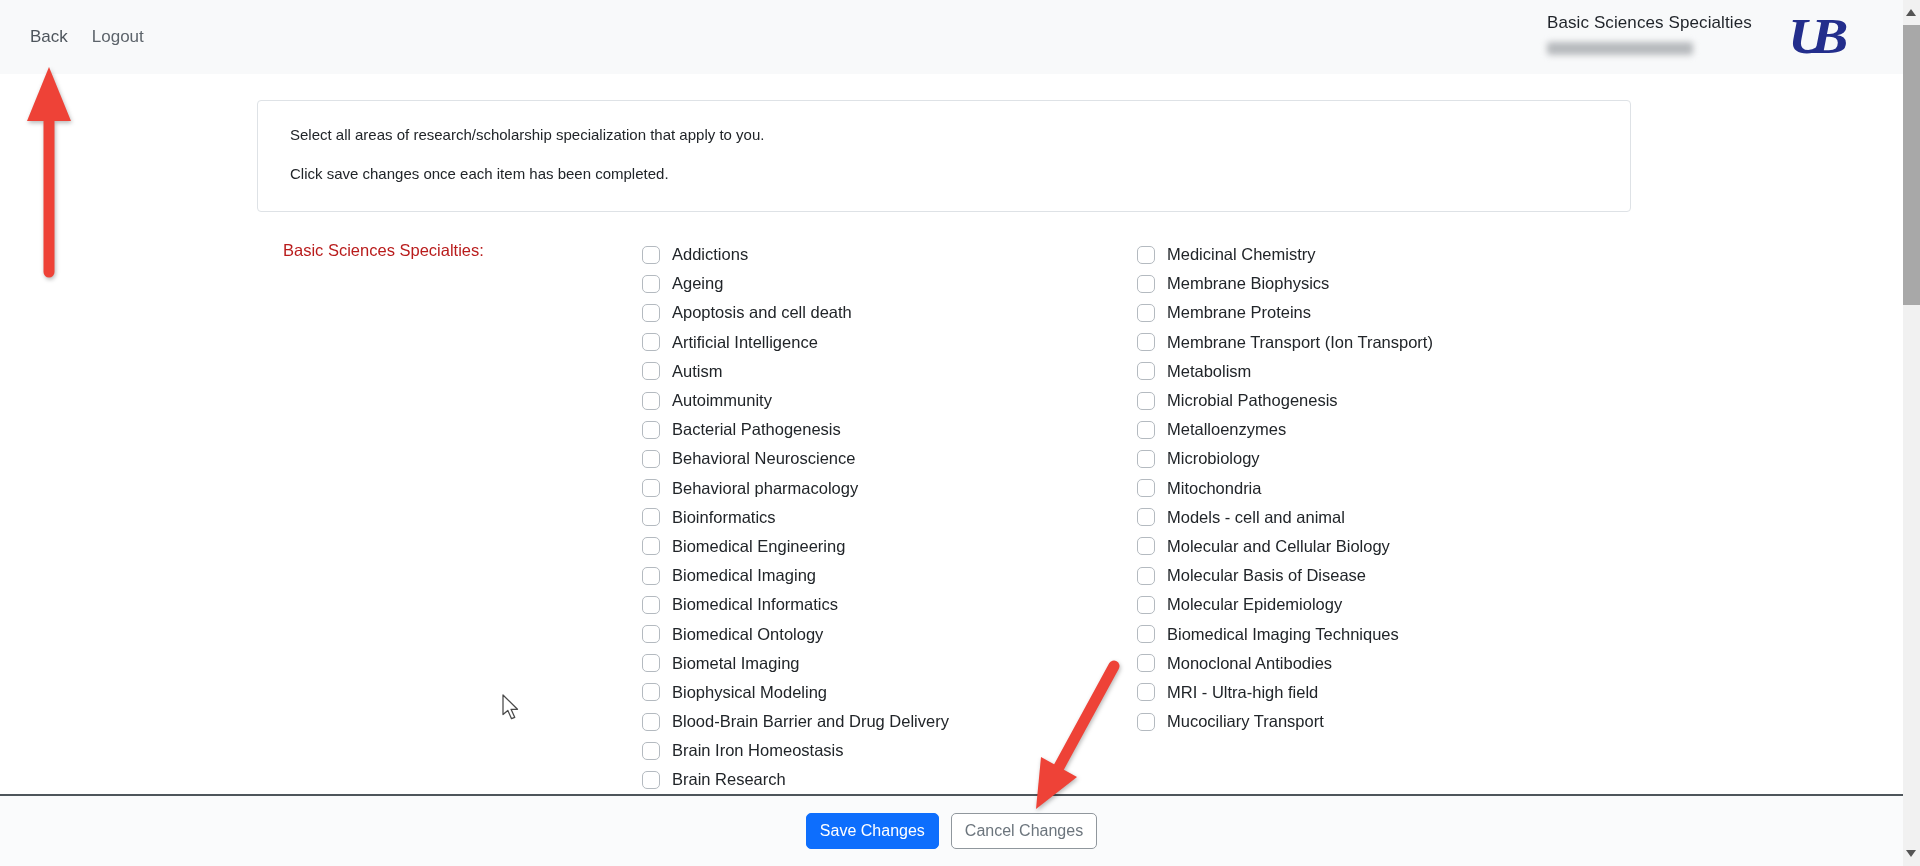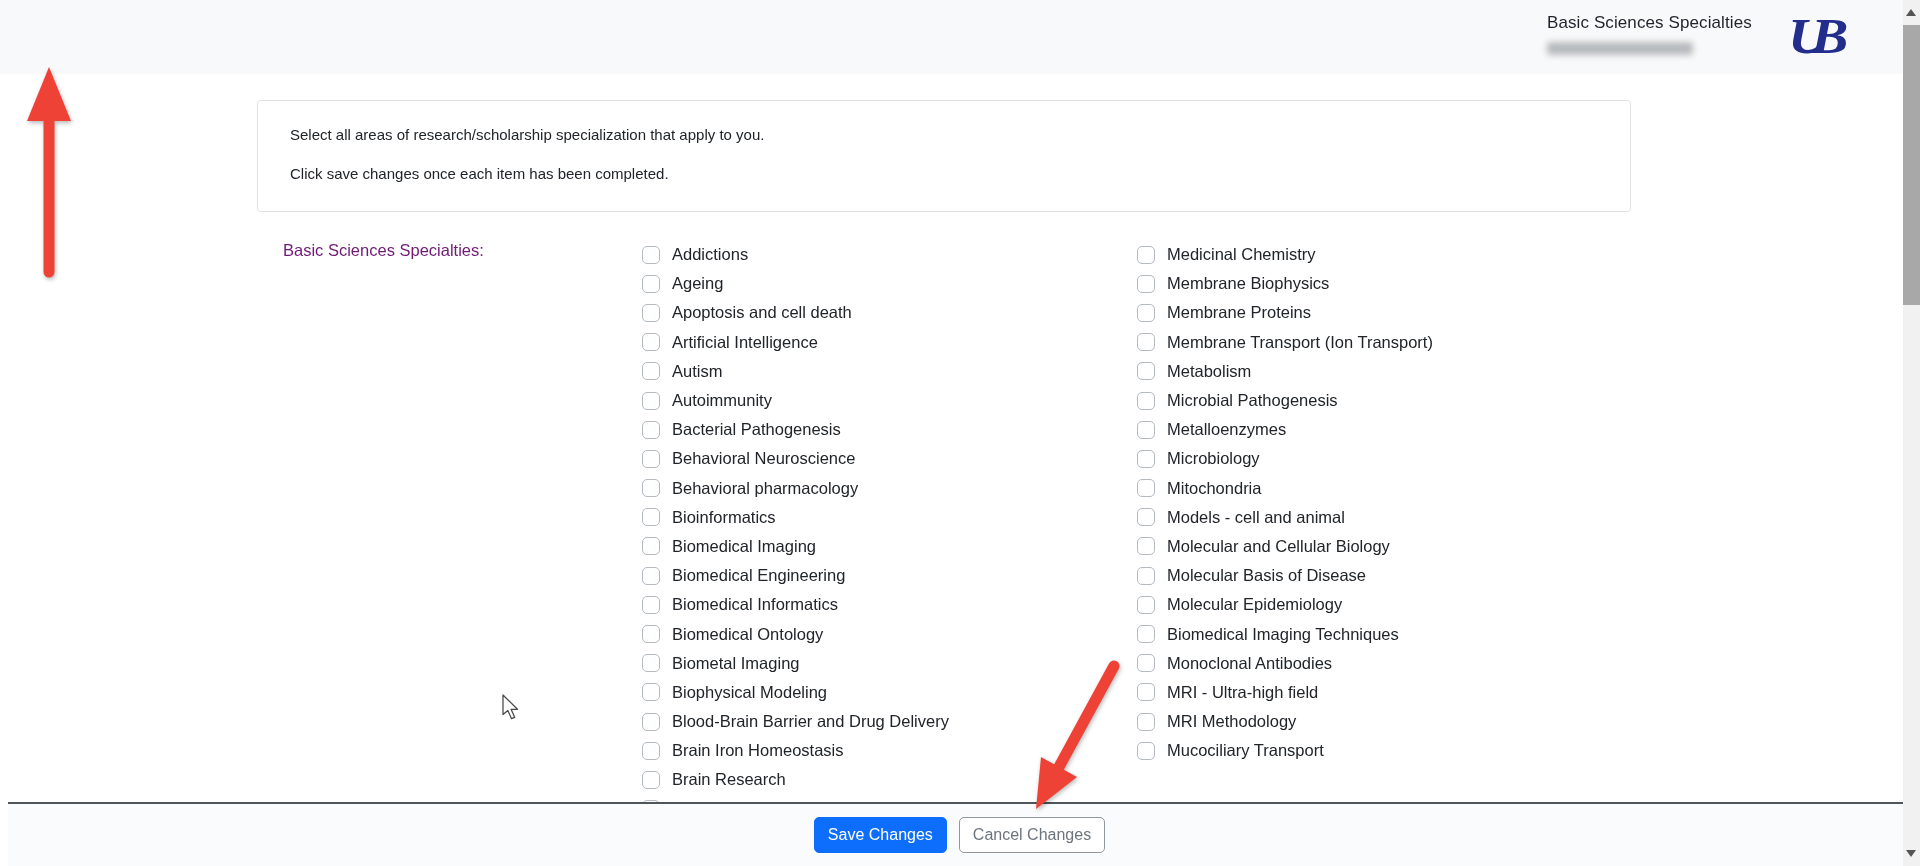--- a/index.html
+++ b/index.html
@@ -26,31 +26,31 @@
     font-weight:700;font-style:italic;font-size:56px;letter-spacing:-0.31em;
     color:var(--logo-blue);line-height:1;transform:scaleY(.92)}
 
   
   .card{position:absolute;left:257px;top:100px;width:1374px;height:112px;background:#fff;
     border:1px solid #dee2e6;border-radius:4px;padding:26px 32px 0 32px}
   .card p{font-size:15px;color:#212529;line-height:1.1}
   .card p + p{margin-top:22px}
 
   
-  .form-label{position:absolute;left:283px;top:241px;font-size:16.5px;color:#701a75}
+  .form-label{position:absolute;left:283px;top:241px;font-size:16.5px;color:#b91c1c}
   .col{position:absolute;top:240px;width:495px}
   .col.left{left:642px}
   .col.right{left:1137px}
   .check-row{display:flex;align-items:center;height:29.2px;cursor:pointer}
   .check-row input{appearance:none;-webkit-appearance:none;width:18px;height:18px;
     border:1px solid #b4bac0;border-radius:5px;background:#fff;margin:0 12px 0 0;flex:none;cursor:pointer}
   .check-row .check-label{font-size:16.5px;color:#212529;line-height:1.15;white-space:nowrap}
 
   
-  .footer{position:absolute;left:8px;bottom:0;width:1903px;height:64px;background:#fafbfc;
+  .footer{position:absolute;left:0;bottom:0;width:1903px;height:72px;background:#fafbfc;
     border-top:2px solid var(--footer-border);display:flex;align-items:center;justify-content:center;gap:12px}
   .btn{font-family:"Liberation Sans",sans-serif;font-size:16px;line-height:1;border-radius:5px;
     padding:9px 13px;cursor:pointer}
   .btn-primary{background:var(--primary);border:1px solid var(--primary);color:#fff}
   .btn-outline{background:#fff;border:1px solid #90979d;color:#6c757d}
 
   
   .scrollbar{position:absolute;right:0;top:0;width:17px;height:866px;background:#f1f1f1}
   .sb-thumb{position:absolute;left:0;top:25px;width:17px;height:280px;background:#a8a8a8}
   .sb-up{position:absolute;left:3px;top:9px;width:0;height:0;
@@ -61,20 +61,24 @@
   
   .overlay{position:absolute;inset:0;pointer-events:none}
   .red-arrow{filter:drop-shadow(1px 2px 2px rgba(0,0,0,.28))}
 </style>
 </head>
 <body>
 
 <div class="stage">
 
   <div class="topbar">
+    <div class="nav-links">
+      <a class="nav-link back">Back</a>
+      <a class="nav-link">Logout</a>
+    </div>
     <div class="hdr-right">
       <div class="hdr-title">Basic Sciences Specialties</div>
       <div class="hdr-redacted"></div>
     </div>
     <div class="ub-logo">UB</div>
   </div>
 
   <div class="card">
     <p>Select all areas of research/scholarship specialization that apply to you.</p>
     <p>Click save changes once each item has been completed.</p>
@@ -117,28 +121,28 @@
       <label class="check-row">
         <input type="checkbox" style="">
         <span class="check-label">Behavioral pharmacology</span>
       </label>
       <label class="check-row">
         <input type="checkbox" style="">
         <span class="check-label">Bioinformatics</span>
       </label>
       <label class="check-row">
         <input type="checkbox" style="">
+        <span class="check-label">Biomedical Engineering</span>
+      </label>
+      <label class="check-row">
+        <input type="checkbox" style="">
         <span class="check-label">Biomedical Imaging</span>
       </label>
       <label class="check-row">
         <input type="checkbox" style="">
-        <span class="check-label">Biomedical Engineering</span>
-      </label>
-      <label class="check-row">
-        <input type="checkbox" style="">
         <span class="check-label">Biomedical Informatics</span>
       </label>
       <label class="check-row">
         <input type="checkbox" style="">
         <span class="check-label">Biomedical Ontology</span>
       </label>
       <label class="check-row">
         <input type="checkbox" style="">
         <span class="check-label">Biometal Imaging</span>
       </label>
@@ -220,24 +224,20 @@
         <input type="checkbox" style="">
         <span class="check-label">Biomedical Imaging Techniques</span>
       </label>
       <label class="check-row">
         <input type="checkbox" style="">
         <span class="check-label">Monoclonal Antibodies</span>
       </label>
       <label class="check-row">
         <input type="checkbox" style="">
         <span class="check-label">MRI - Ultra-high field</span>
-      </label>
-      <label class="check-row">
-        <input type="checkbox" style="">
-        <span class="check-label">MRI Methodology</span>
       </label>
       <label class="check-row">
         <input type="checkbox" style="">
         <span class="check-label">Mucociliary Transport</span>
       </label>
     </div>
 
   <div class="footer">
     <button class="btn btn-primary">Save Changes</button>
     <button class="btn btn-outline">Cancel Changes</button>

